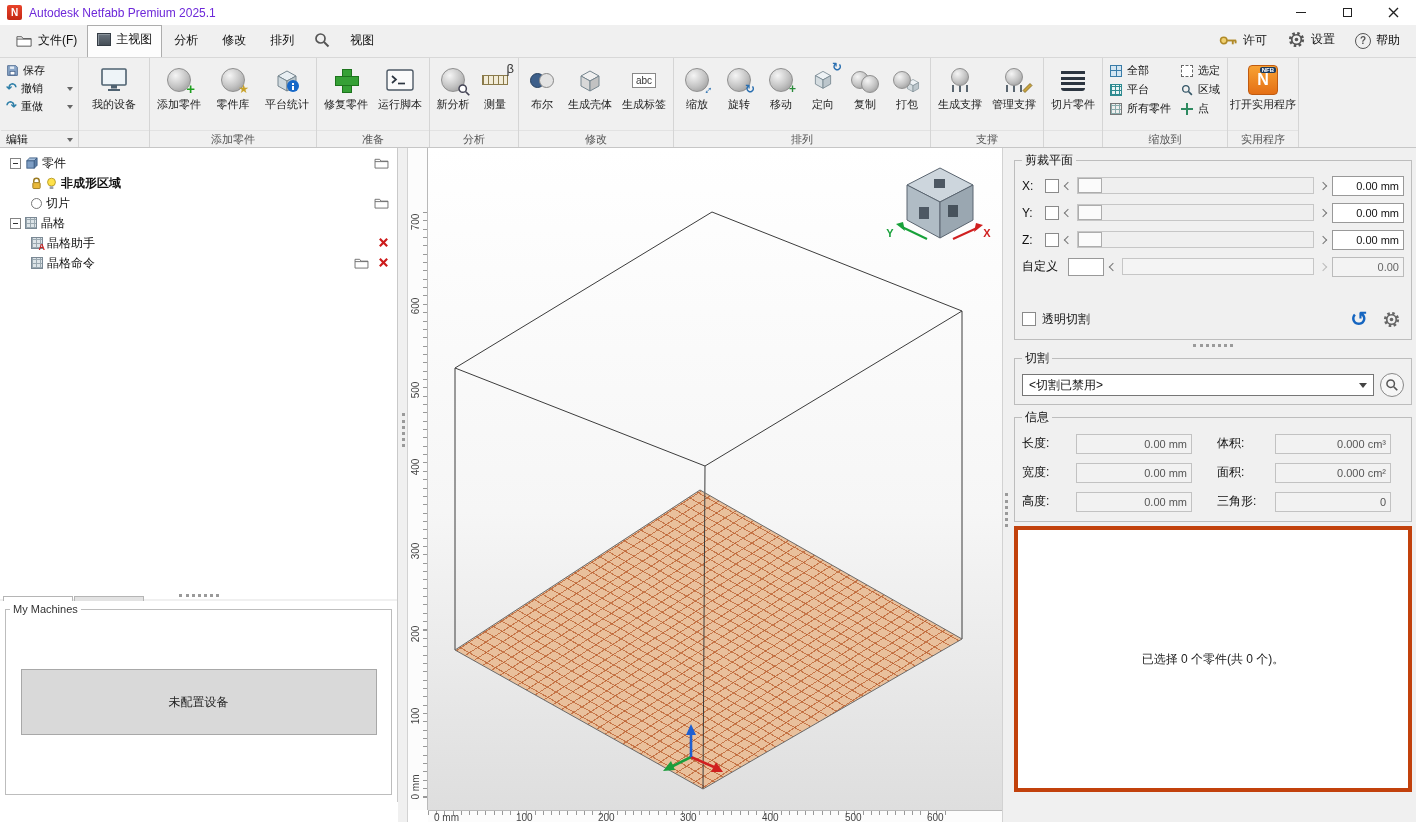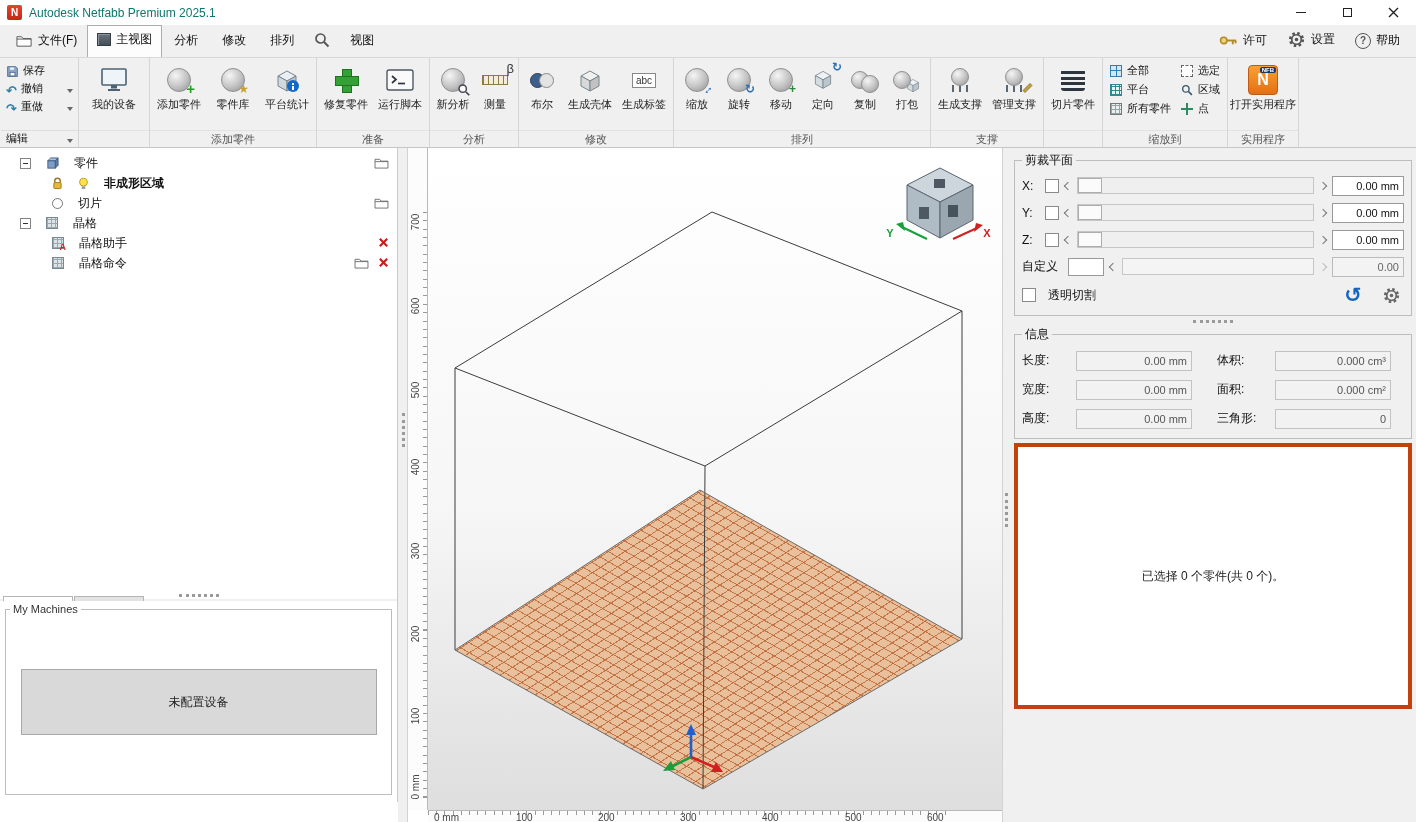--- a/index.html
+++ b/index.html
@@ -7,41 +7,41 @@
   body {
     position: relative; overflow: hidden;
     font-family: "Liberation Sans", "DejaVu Sans", sans-serif;
     font-size: 12px; color:#111; background:#fff;
   }
 
   
   .titlebar { height:25px; background:#fff; display:flex; align-items:center; padding-left:7px; position:relative; }
   .app-icon { width:15px; height:15px; background:linear-gradient(180deg,#e8432a,#c42814); border-radius:2px;
               color:#fff; font-weight:bold; font-size:10px; display:flex; align-items:center; justify-content:center; margin-right:7px; }
-  .title-text { font-size:12px; color:#0f766e; }
+  .title-text { font-size:12px; color:#6d28d9; }
   .win-controls { position:absolute; right:0; top:0; height:25px; display:flex; }
   .wc { width:46px; height:25px; display:flex; align-items:center; justify-content:center; }
   .g-min { width:10px; border-top:1.5px solid #222; }
   .g-max { width:9px; height:9px; border:1.3px solid #222; }
 
   
   .menubar { height:33px; background:#f0f0f0; border-bottom:1px solid #d8d8d8; display:flex; align-items:flex-end; padding:0 6px; }
   .file-btn { display:flex; align-items:center; gap:5px; padding:6px 10px 8px; }
   .mtab { padding:7px 12px 8px; }
   .mtab.active { background:#fdfdfd; border:1px solid #adadad; border-bottom:none; display:flex; align-items:center; gap:5px; padding:5px 9px 9px;text-align:right; }
   .tabicon { width:14px; height:13px; background:linear-gradient(180deg,#6a747e,#464f58); border:1px solid #343c44; box-shadow:inset 1px 1px 0 #8b949c; }
   .msearch { padding:7px 8px 6px; }
   .mspacer { flex:1; }
   .mr-item { display:flex; align-items:center; gap:5px; padding:6px 10px 8px; }
   .help-circ { width:16px; height:16px; border:1.5px solid #555; border-radius:50%; display:flex; align-items:center; justify-content:center; font-size:10px; font-weight:bold; color:#555; }
 
   
   .ribbon { height:90px; background:#f0f0f0; border-bottom:1px solid #c6c6c6; display:flex; align-items:stretch; padding:0 1px; }
   .edit-col { width:78px; display:flex; flex-direction:column; padding:3px 0 0; border-right:1px solid #d5d5d5; }
-  .erow { display:flex; align-items:flex-end; gap:4px; padding:1px 5px; font-size:11px; height:18px; }
+  .erow { display:flex; align-items:center; gap:4px; padding:1px 5px; font-size:11px; height:18px; }
   .arrowchar { color:#2e7fa8; font-size:13px; font-weight:bold; line-height:10px; }
   .caret { width:0; height:0; border:3px solid transparent; border-top:4px solid #666; margin-left:auto; margin-top:4px; }
   .emenu { margin-top:auto; border-top:1px solid #ddd; height:17px; }
 
   .rgroup { display:flex; flex-direction:column; border-right:1px solid #d5d5d5; }
   .rbtns { flex:1; display:flex; align-items:stretch; padding:2px 2px 0; }
   .rbtn { width:54px; display:flex; flex-direction:column; align-items:center; padding-top:2px; }
   .rbtn.narrow { width:42px; }
   .rbtn.wide { width:66px; }
   .rbtn .ic { height:36px; display:flex; align-items:center; justify-content:center; position:relative; }
@@ -76,21 +76,21 @@
   .z-plat { border:1px solid #2e8a90; background:repeating-linear-gradient(0deg,#2e8a90 0 1px,transparent 1px 4px),repeating-linear-gradient(90deg,#2e8a90 0 1px,transparent 1px 4px),#e8f4f4; }
   .z-parts { border:1px solid #777; background:repeating-linear-gradient(0deg,#8aa 0 1px,transparent 1px 4px),repeating-linear-gradient(90deg,#8aa 0 1px,transparent 1px 4px),#eee; }
   .z-sel { border:1.4px dashed #666; background:#fff; }
   .z-pt { background:linear-gradient(#2e8a60 0 0) 50% 50%/2px 12px no-repeat, linear-gradient(#2e8a60 0 0) 50% 50%/12px 2px no-repeat; }
   .nfb { width:30px; height:30px; border-radius:4px; background:linear-gradient(180deg,#f8a233,#e46f15); border:1px solid #c05a10;
          color:#fff; font-weight:bold; font-size:16px; display:flex; align-items:center; justify-content:center; position:relative; }
   .nfb-band { position:absolute; top:1px; right:1px; font-size:6px; background:#1c3a5e; color:#fff; padding:0 2px; border-radius:2px; font-weight:bold; }
 
   
   .leftpanel { position:absolute; left:0; top:148px; width:398px; height:451px; background:#fff; border-right:1px solid #c9c9c9; padding-top:5px; }
-  .trow { display:flex; align-items:center; height:20px; padding-left:20px; gap:15px; font-size:12px; position:relative; }
+  .trow { display:flex; align-items:center; height:20px; padding-left:10px; gap:4px; font-size:12px; position:relative; }
   .trow .ind { width:17px; flex:none; }
   .exp { width:11px; height:11px; border:1px solid #848484; background:#fff; position:relative; flex:none; }
   .exp::after { content:""; position:absolute; left:2px; top:4.5px; width:5px; height:1.4px; background:#333; }
   .bold { font-weight:bold; }
   .t-right1 { position:absolute; right:8px; top:4px; }
   .t-right2 { position:absolute; right:28px; top:4px; }
   .circ-ic { width:11px; height:11px; border:1.4px solid #777; border-radius:50%; background:#fff; flex:none; }
 
   .grip-h { position:absolute; left:179px; top:594px; width:40px; border-top:3px dotted #9a9a9a; }
 
@@ -134,21 +134,21 @@
   .cl-label.w { width:40px; }
   .cb { width:14px; height:14px; border:1px solid #8a8a8a; background:#fff; flex:none; }
   .chev { width:6px; height:6px; border-left:1.6px solid #777; border-bottom:1.6px solid #777; flex:none; }
   .chev.l { transform:rotate(45deg); }
   .chev.r { transform:rotate(225deg); }
   .track { flex:1; height:17px; background:#efefef; border:1px solid #c6c6c6; position:relative; }
   .thumb { position:absolute; left:0; top:0; width:24px; height:15px; background:#fbfbfb; border:1px solid #adadad; }
   .val { width:72px; height:20px; background:#fff; border:1px solid #999; font-size:11px; display:flex; align-items:center; justify-content:flex-end; padding:0 4px; flex:none; }
   .val.gray { background:#f3f3f3; color:#666; border-color:#bbb; }
   .cusbox { width:36px; height:18px; background:#fff; border:1px solid #999; flex:none; }
-  .trow2 { display:flex; align-items:center; gap:12px; height:30px; }
+  .trow2 { display:flex; align-items:center; gap:6px; height:30px;margin-top:24px; }
   .sp { flex:1; }
   .icbtn { width:26px; height:24px; display:flex; align-items:center; justify-content:center; }
   .blue-undo { color:#1565c0; font-size:21px; font-weight:bold; line-height:20px; }
   .rgrip { width:40px; margin:1px auto 3px; border-top:3px dotted #9a9a9a; }
   .cutrow { display:flex; align-items:center; gap:6px; padding:3px 0 2px; }
   .dropdown { flex:1; height:22px; background:#fff; border:1px solid #767676; display:flex; align-items:center; justify-content:space-between; padding:0 6px; }
   .ddcaret { width:0; height:0; border:4px solid transparent; border-top:5px solid #444; margin-top:4px; }
   .circbtn { width:24px; height:24px; border:1px solid #888; border-radius:50%; background:#f6f6f6; display:flex; align-items:center; justify-content:center; flex:none; }
   .inforow { display:flex; align-items:center; gap:6px; height:29px; }
   .il { width:48px; }
@@ -762,20 +762,35 @@
             <circle cx="10" cy="10" r="6.5" fill="none" stroke="#666" stroke-width="3" stroke-dasharray="2.6 2.5"></circle>
             <circle cx="10" cy="10" r="5" fill="none" stroke="#666" stroke-width="1.8"></circle>
             <circle cx="10" cy="10" r="1.9" fill="#666"></circle>
           </svg>
       </div>
     </div>
   </fieldset>
 
   <div class="rgrip"></div>
 
+  <fieldset>
+    <legend>切割</legend>
+    <div class="cutrow">
+      <div class="dropdown">
+        <span>&lt;切割已禁用&gt;</span>
+        <i class="ddcaret"></i>
+      </div>
+      <div class="circbtn">
+        <svg width="14" height="14" viewBox="0 0 16 16">
+            <circle cx="6.5" cy="6.5" r="4.3" fill="none" stroke="#555" stroke-width="1.7"></circle>
+            <line x1="10" y1="10" x2="14" y2="14" stroke="#555" stroke-width="2"></line>
+          </svg>
+      </div>
+    </div>
+  </fieldset>
 
   <fieldset>
     <legend>信息</legend>
     <div class="inforow">
       <span class="il">长度:</span>
       <div class="ival">
           <span>0.00 mm</span>
         </div>
       <span class="il2">体积:</span>
       <div class="ival">

